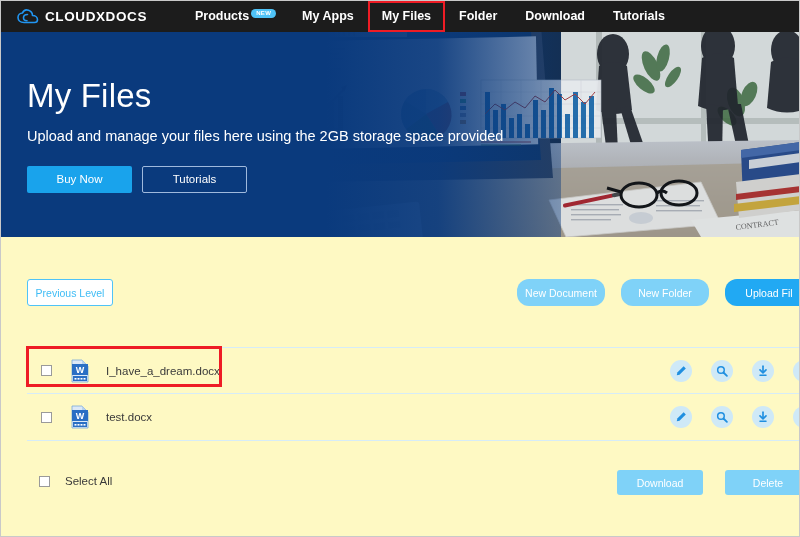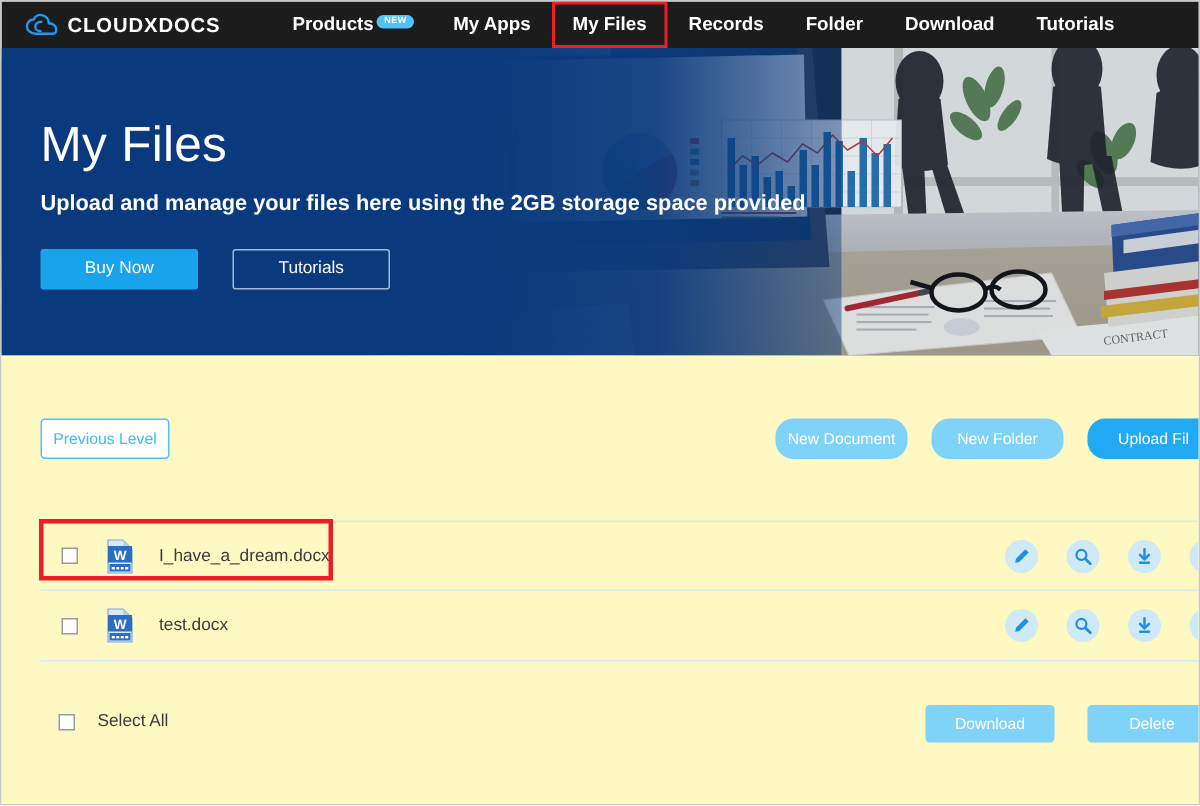--- a/index.html
+++ b/index.html
@@ -118,25 +118,25 @@
   .hero-title {
     color: #ffffff;
     font-size: 33px;
     font-weight: normal;
     letter-spacing: 0.2px;
     margin-bottom: 13px;
   }
   .hero-sub {
     color: #ffffff;
     font-size: 14.5px;
-    font-weight: bold;
+    font-weight: normal;
     margin-bottom: 22px;
     white-space: nowrap;
   }
-  .hero-buttons { display: flex; gap: 23px; }
+  .hero-buttons { display: flex; gap: 10px; }
   .btn-buy {
     width: 105px; height: 27px;
     background: #19a3ec;
     color: #ffffff;
     font-size: 11.5px;
     border: none;
     border-radius: 2px;
     cursor: pointer;
     font-family: inherit;
   }
@@ -312,21 +312,20 @@
       </span>
       <span class="brand-text">CLOUDXDOCS</span>
     </div>
 
     <div class="nav-links">
       <div class="nav-item">
         <span>Products</span><span class="badge-new">NEW</span>
       </div>
       <div class="nav-item">My Apps</div>
       <div class="nav-item active-box">My Files</div>
-      <div class="nav-item">Records</div>
       <div class="nav-item">Folder</div>
       <div class="nav-item">Download</div>
       <div class="nav-item">Tutorials</div>
     </div>
   </div>
 
   <div class="hero">
 
     <svg class="hero-photo" viewBox="0 0 800 205" preserveAspectRatio="none">
       <defs>

